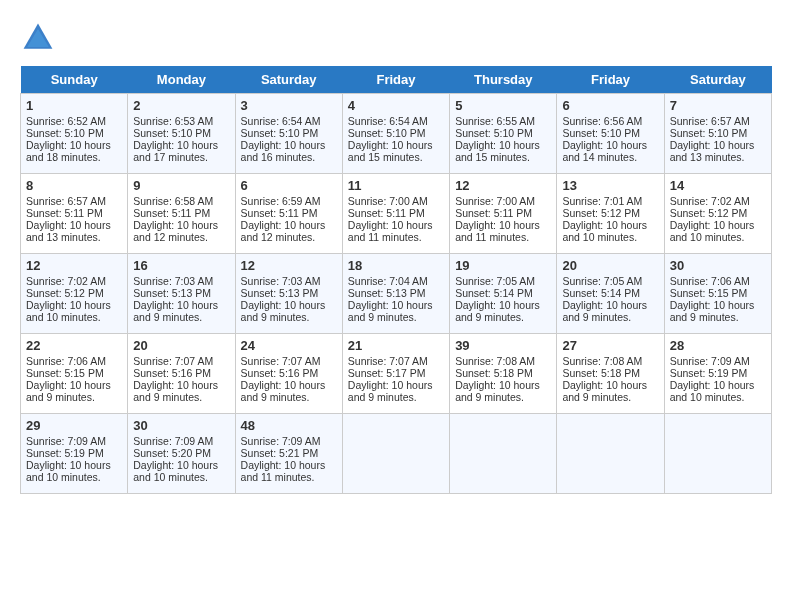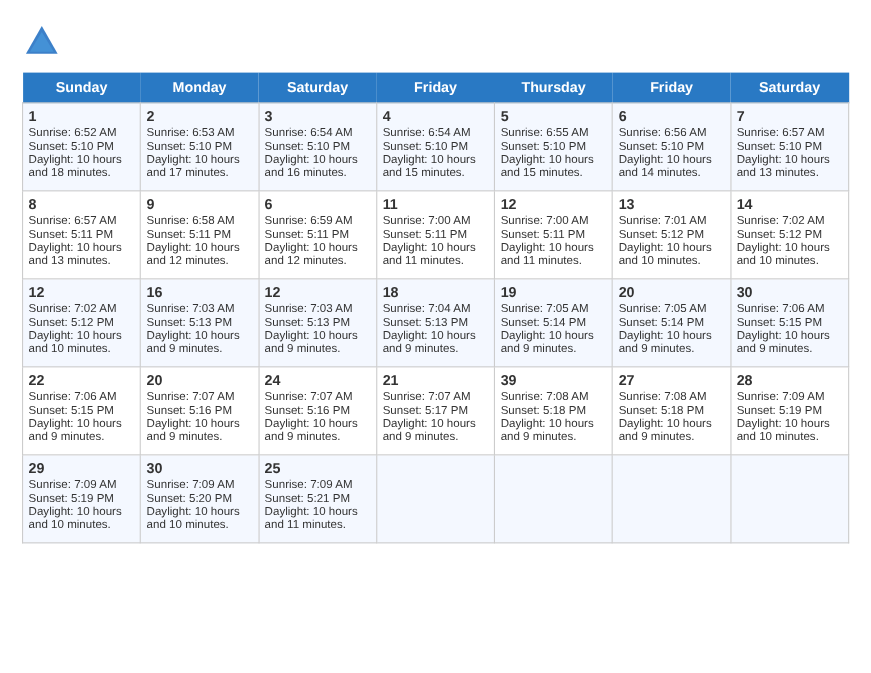--- a/index.html
+++ b/index.html
@@ -148,20 +148,20 @@
         <td><span class="day-num">20</span>Sunrise: 7:07 AM<br>Sunset: 5:16 PM<br>Daylight: 10 hours and 9 minutes.</td>
         <td><span class="day-num">24</span>Sunrise: 7:07 AM<br>Sunset: 5:16 PM<br>Daylight: 10 hours and 9 minutes.</td>
         <td><span class="day-num">21</span>Sunrise: 7:07 AM<br>Sunset: 5:17 PM<br>Daylight: 10 hours and 9 minutes.</td>
         <td><span class="day-num">39</span>Sunrise: 7:08 AM<br>Sunset: 5:18 PM<br>Daylight: 10 hours and 9 minutes.</td>
         <td><span class="day-num">27</span>Sunrise: 7:08 AM<br>Sunset: 5:18 PM<br>Daylight: 10 hours and 9 minutes.</td>
         <td><span class="day-num">28</span>Sunrise: 7:09 AM<br>Sunset: 5:19 PM<br>Daylight: 10 hours and 10 minutes.</td>
       </tr>
       <tr>
         <td><span class="day-num">29</span>Sunrise: 7:09 AM<br>Sunset: 5:19 PM<br>Daylight: 10 hours and 10 minutes.</td>
         <td><span class="day-num">30</span>Sunrise: 7:09 AM<br>Sunset: 5:20 PM<br>Daylight: 10 hours and 10 minutes.</td>
-        <td><span class="day-num">25</span>Sunrise: 7:09 AM<br>Sunset: 5:21 PM<br>Daylight: 10 hours and 11 minutes.</td>
+        <td><span class="day-num">48</span>Sunrise: 7:09 AM<br>Sunset: 5:21 PM<br>Daylight: 10 hours and 11 minutes.</td>
         <td class="empty-cell"></td>
         <td class="empty-cell"></td>
         <td class="empty-cell"></td>
         <td class="empty-cell"></td>
       </tr>
     </tbody>
 </table>
 
 </body></html>

